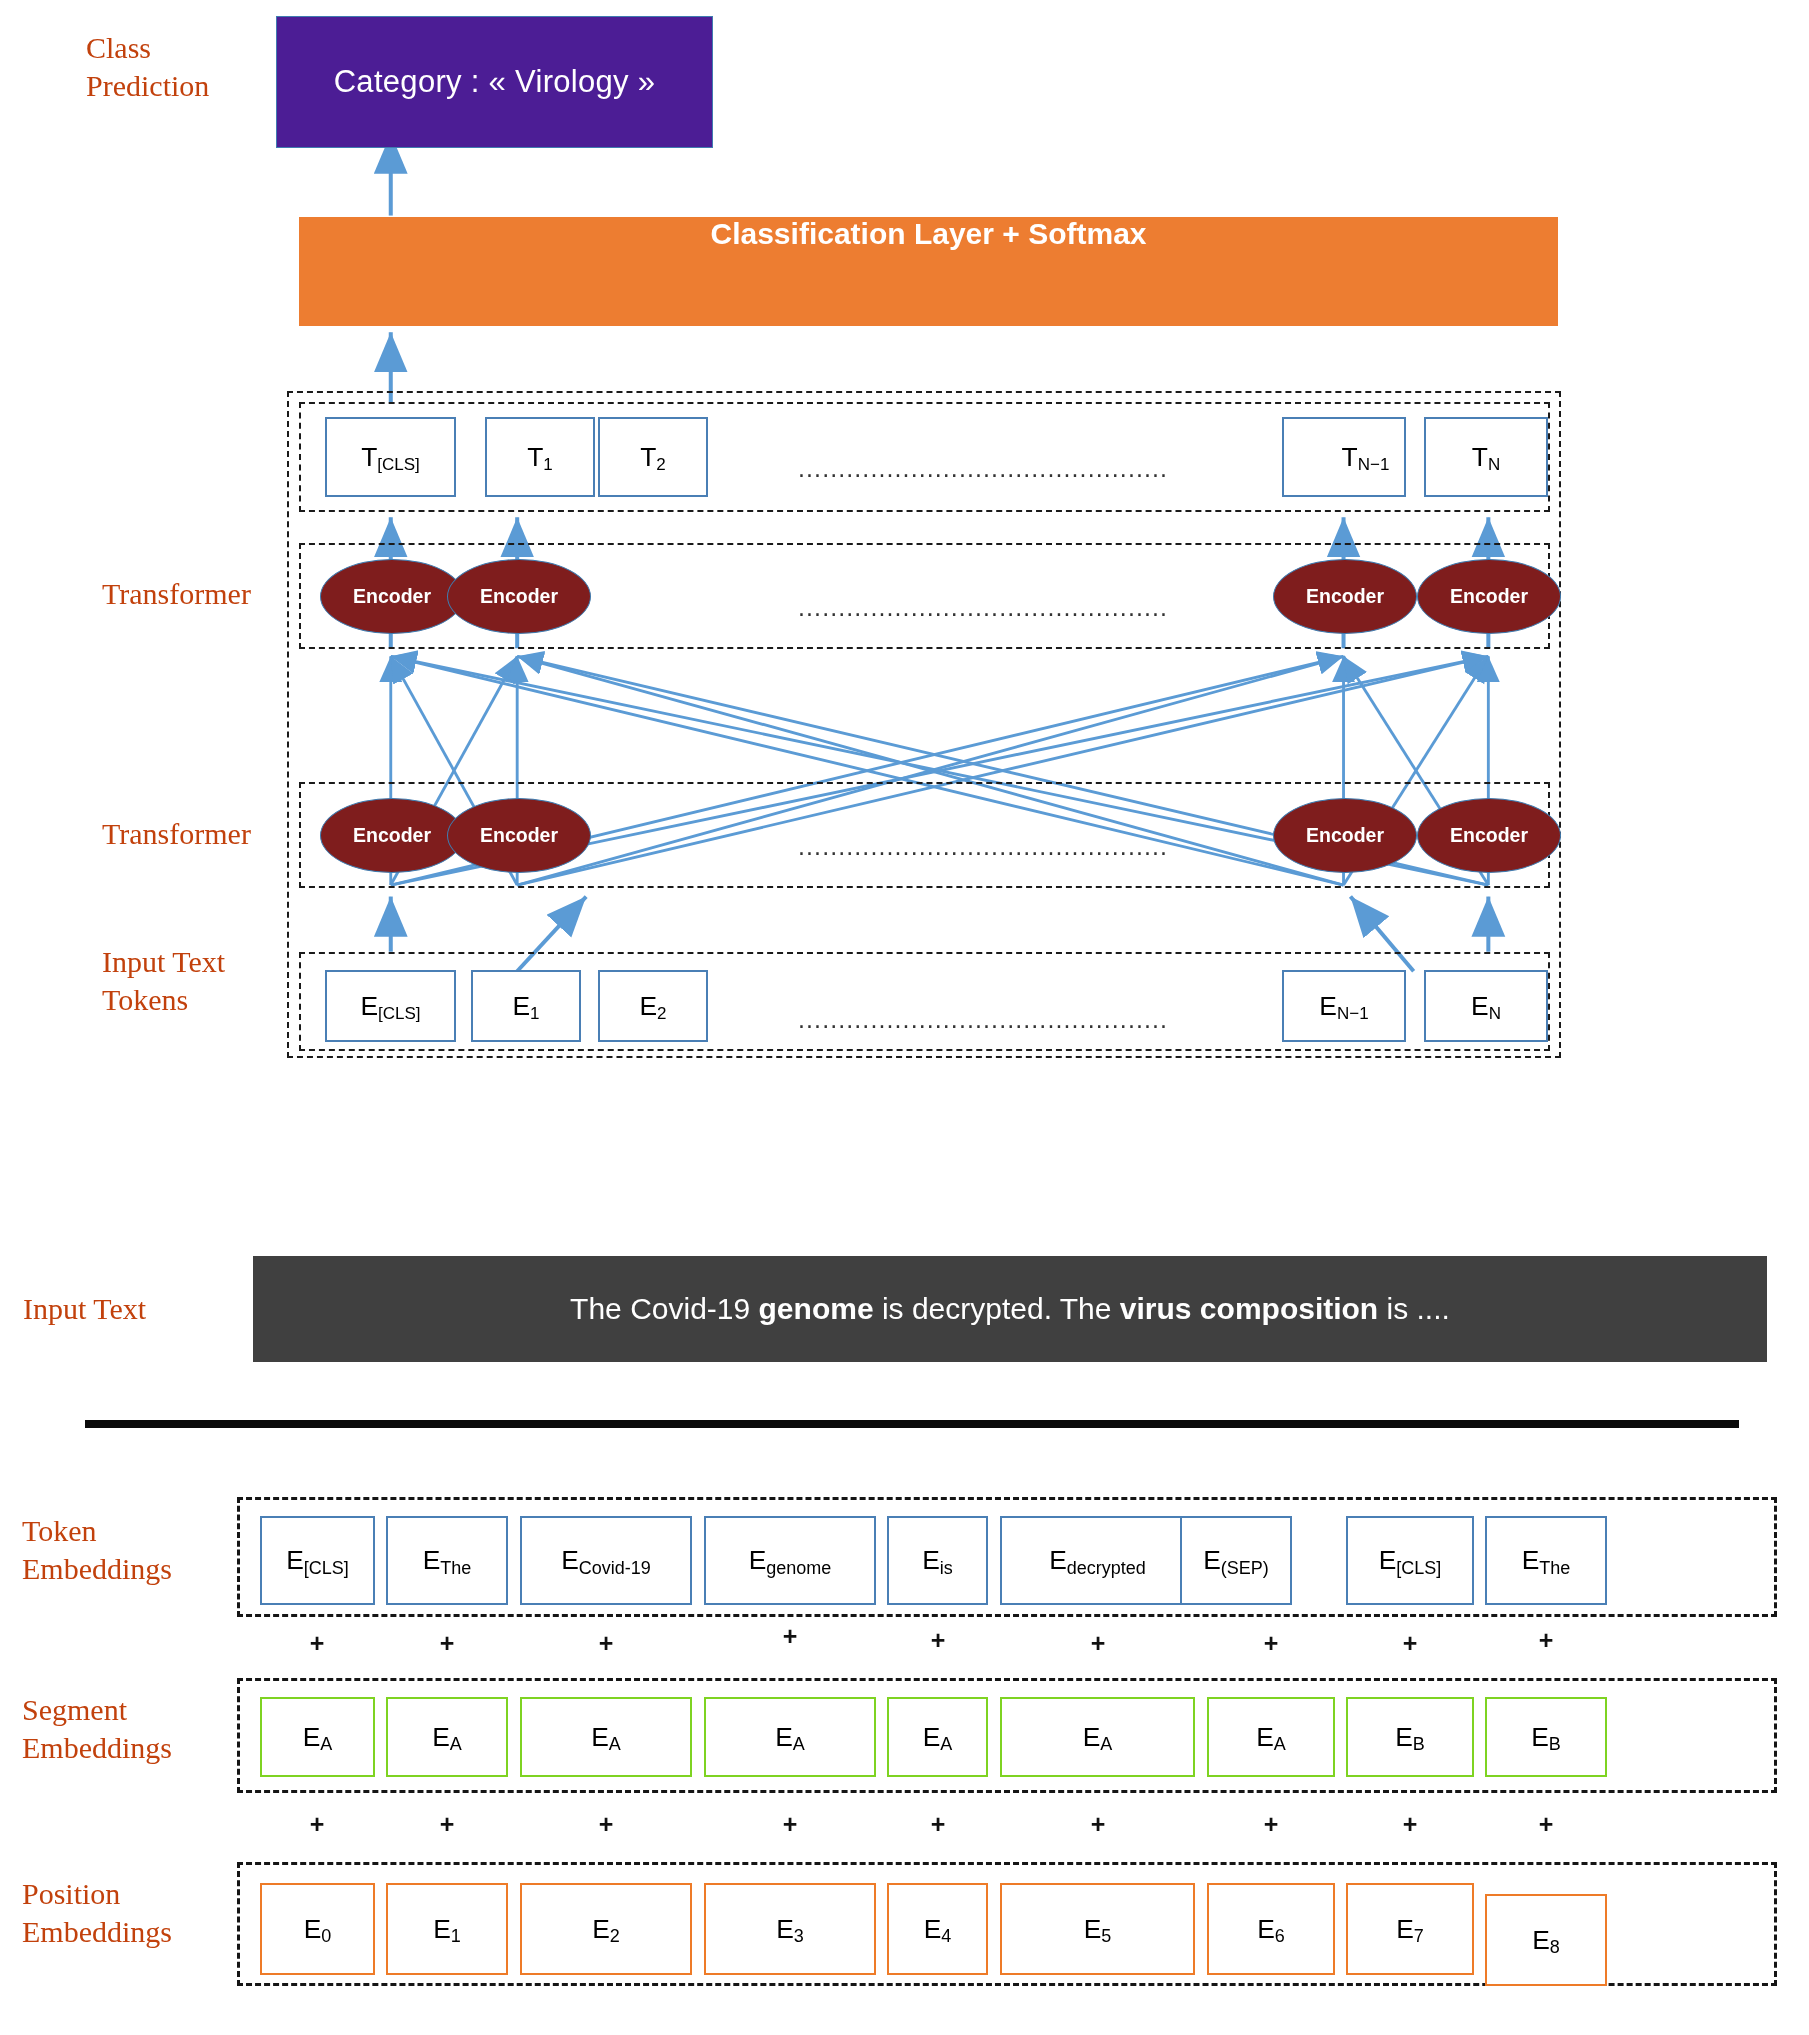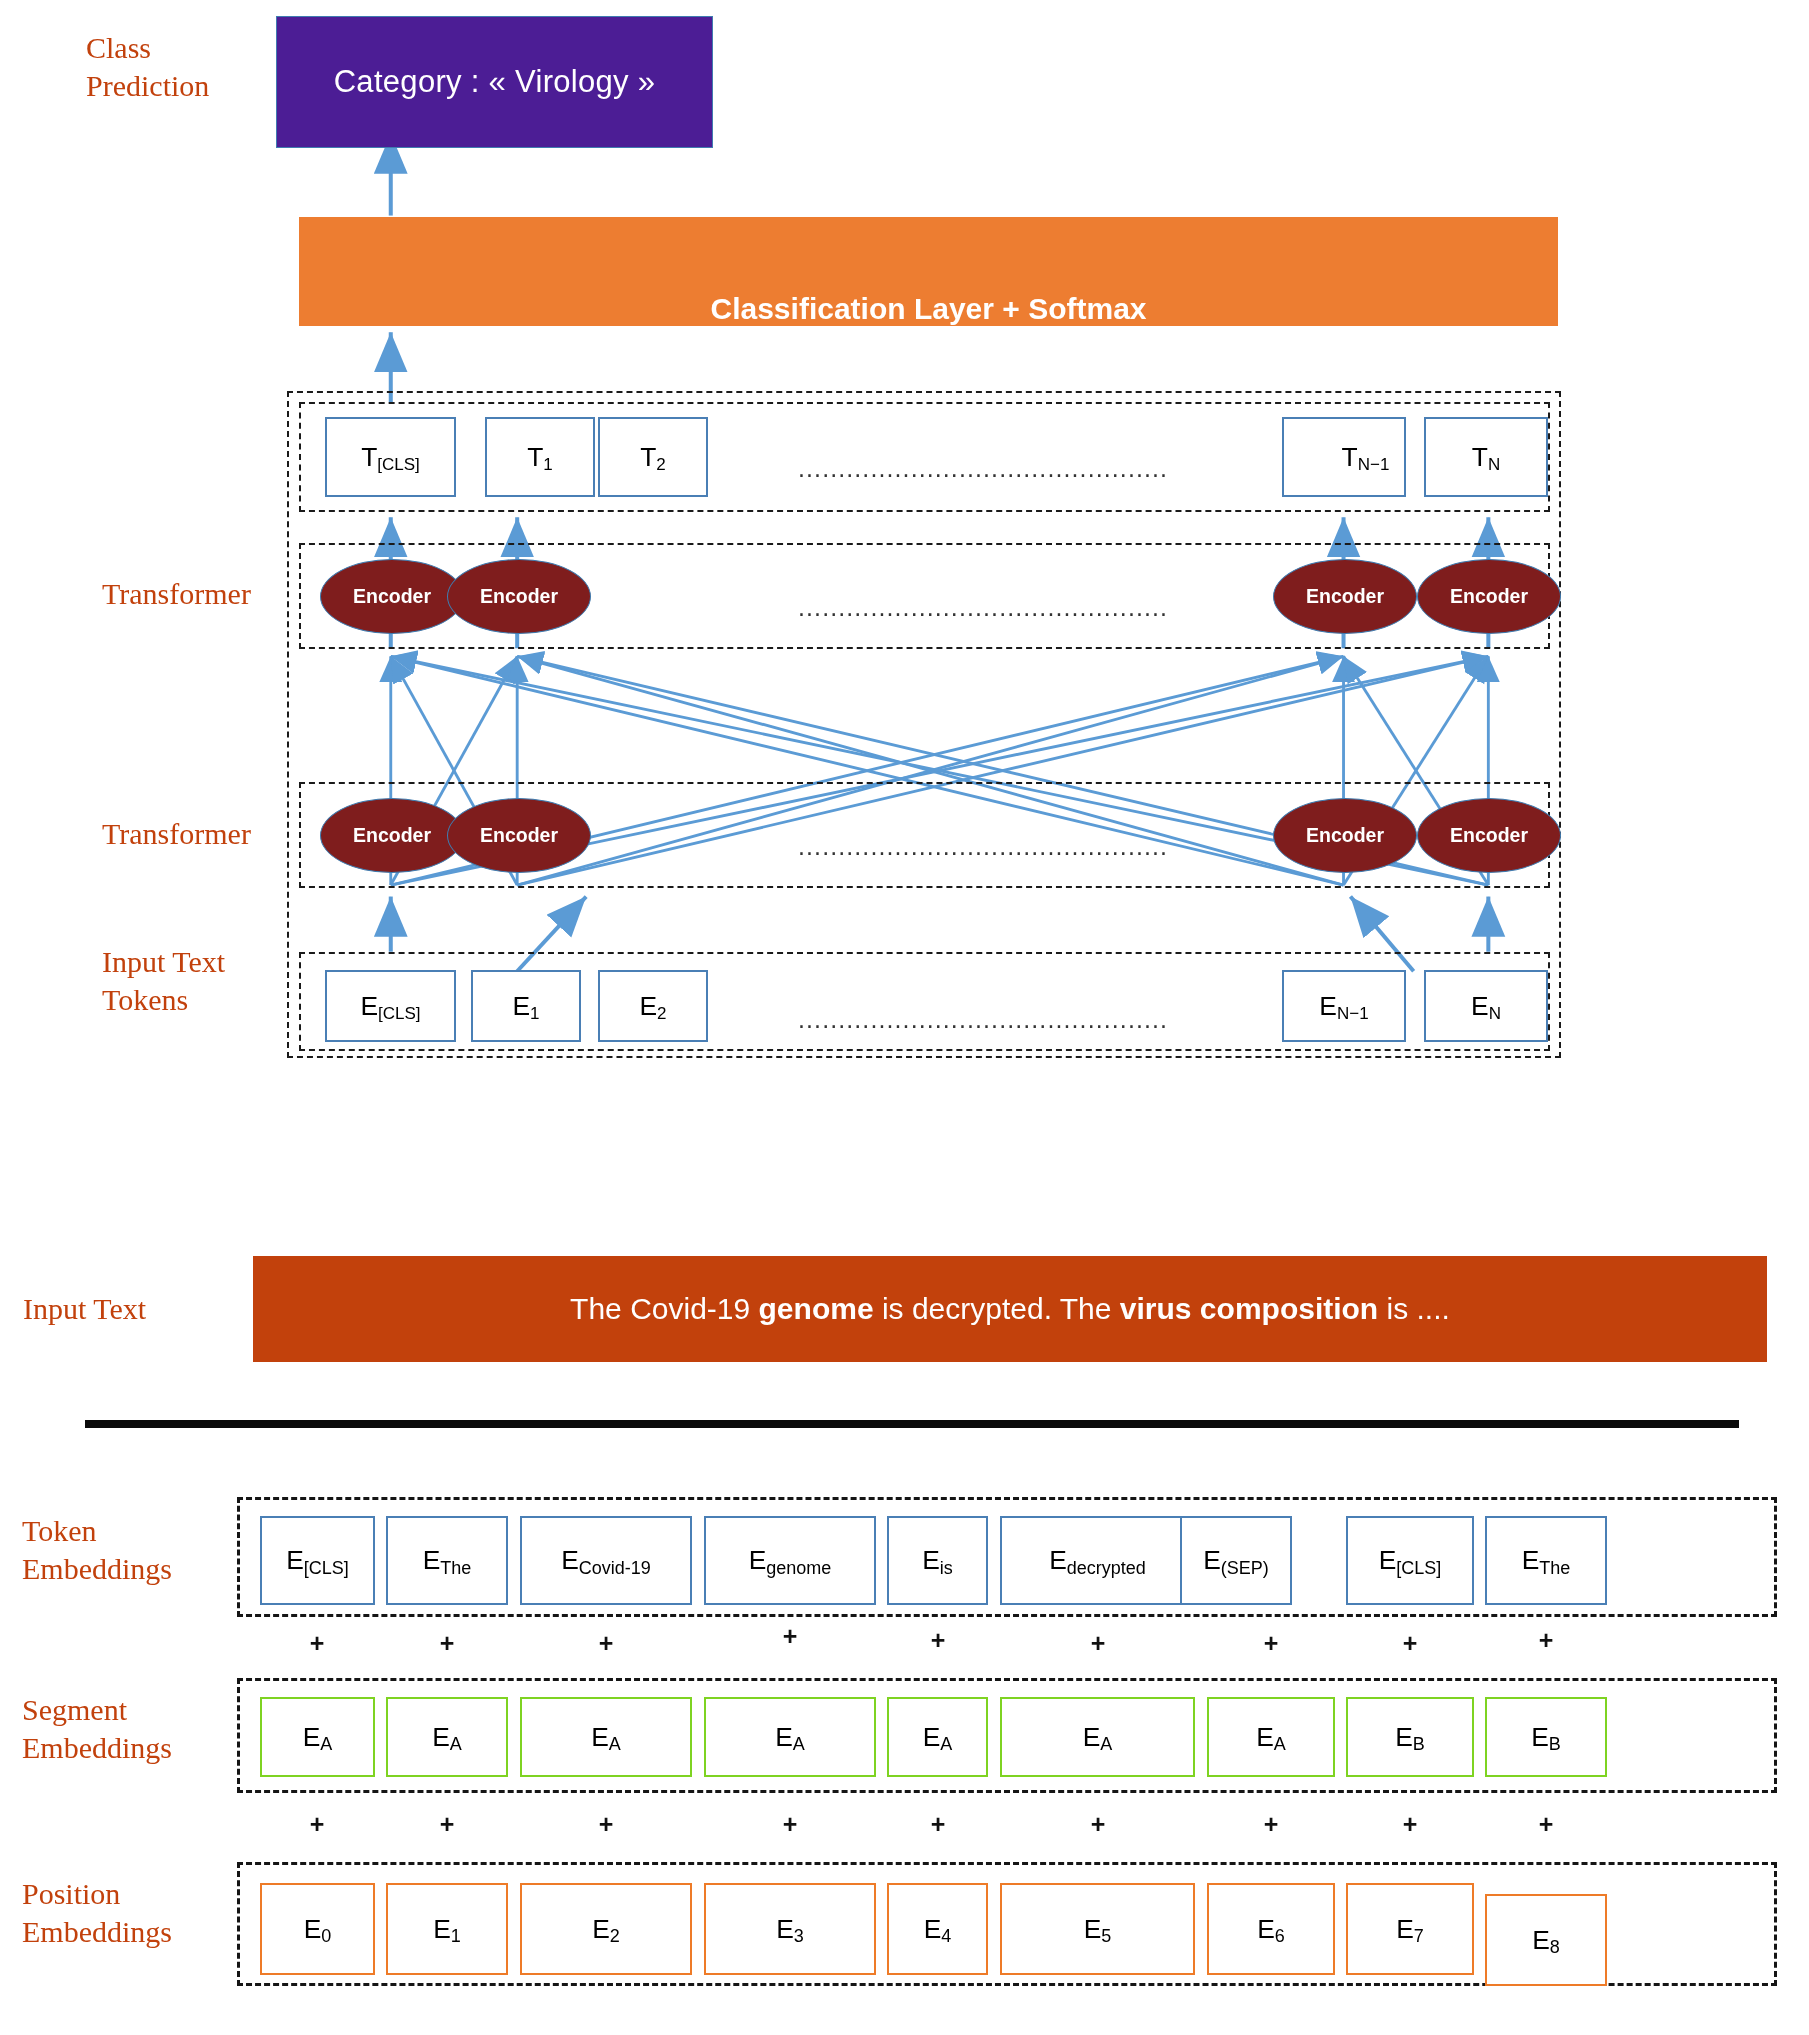--- a/index.html
+++ b/index.html
@@ -33,21 +33,21 @@
     color:#ffffff;
     font-family:"Liberation Sans", sans-serif;
     font-size:31px;
     letter-spacing:0.3px;
   }
 
   
   #clsf-layer {
     left:299px; top:217px; width:1259px; height:109px;
     background:#ed7d31;
-    display:flex; align-items:flex-end; justify-content:center;
+    display:flex; align-items:flex-start; justify-content:center;
   }
   #clsf-layer span {
     color:#ffffff;
     font-family:"Liberation Sans", sans-serif;
     font-weight:bold;
     font-size:30px;
   }
 
   
   .dashed {
@@ -88,21 +88,21 @@
     font-family:"Liberation Sans", sans-serif;
     font-size:25px;
     color:#333;
     letter-spacing:1.1px;
     white-space:nowrap;
   }
 
   
   #input-text-bar {
     left:253px; top:1256px; width:1514px; height:106px;
-    background:#c2410c;
+    background:#404040;
     display:flex; align-items:center; justify-content:center;
   }
   #input-text-bar .txt {
     color:#ffffff;
     font-family:"Liberation Sans", sans-serif;
     font-size:30px;
     white-space:nowrap;
   }
   #input-text-bar .txt b { font-weight:bold; }
 

